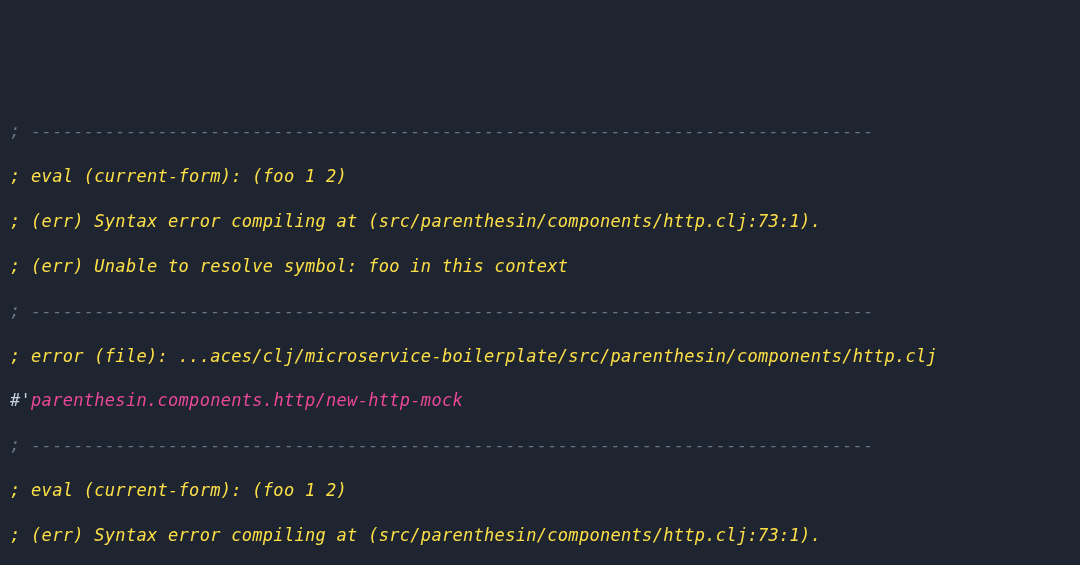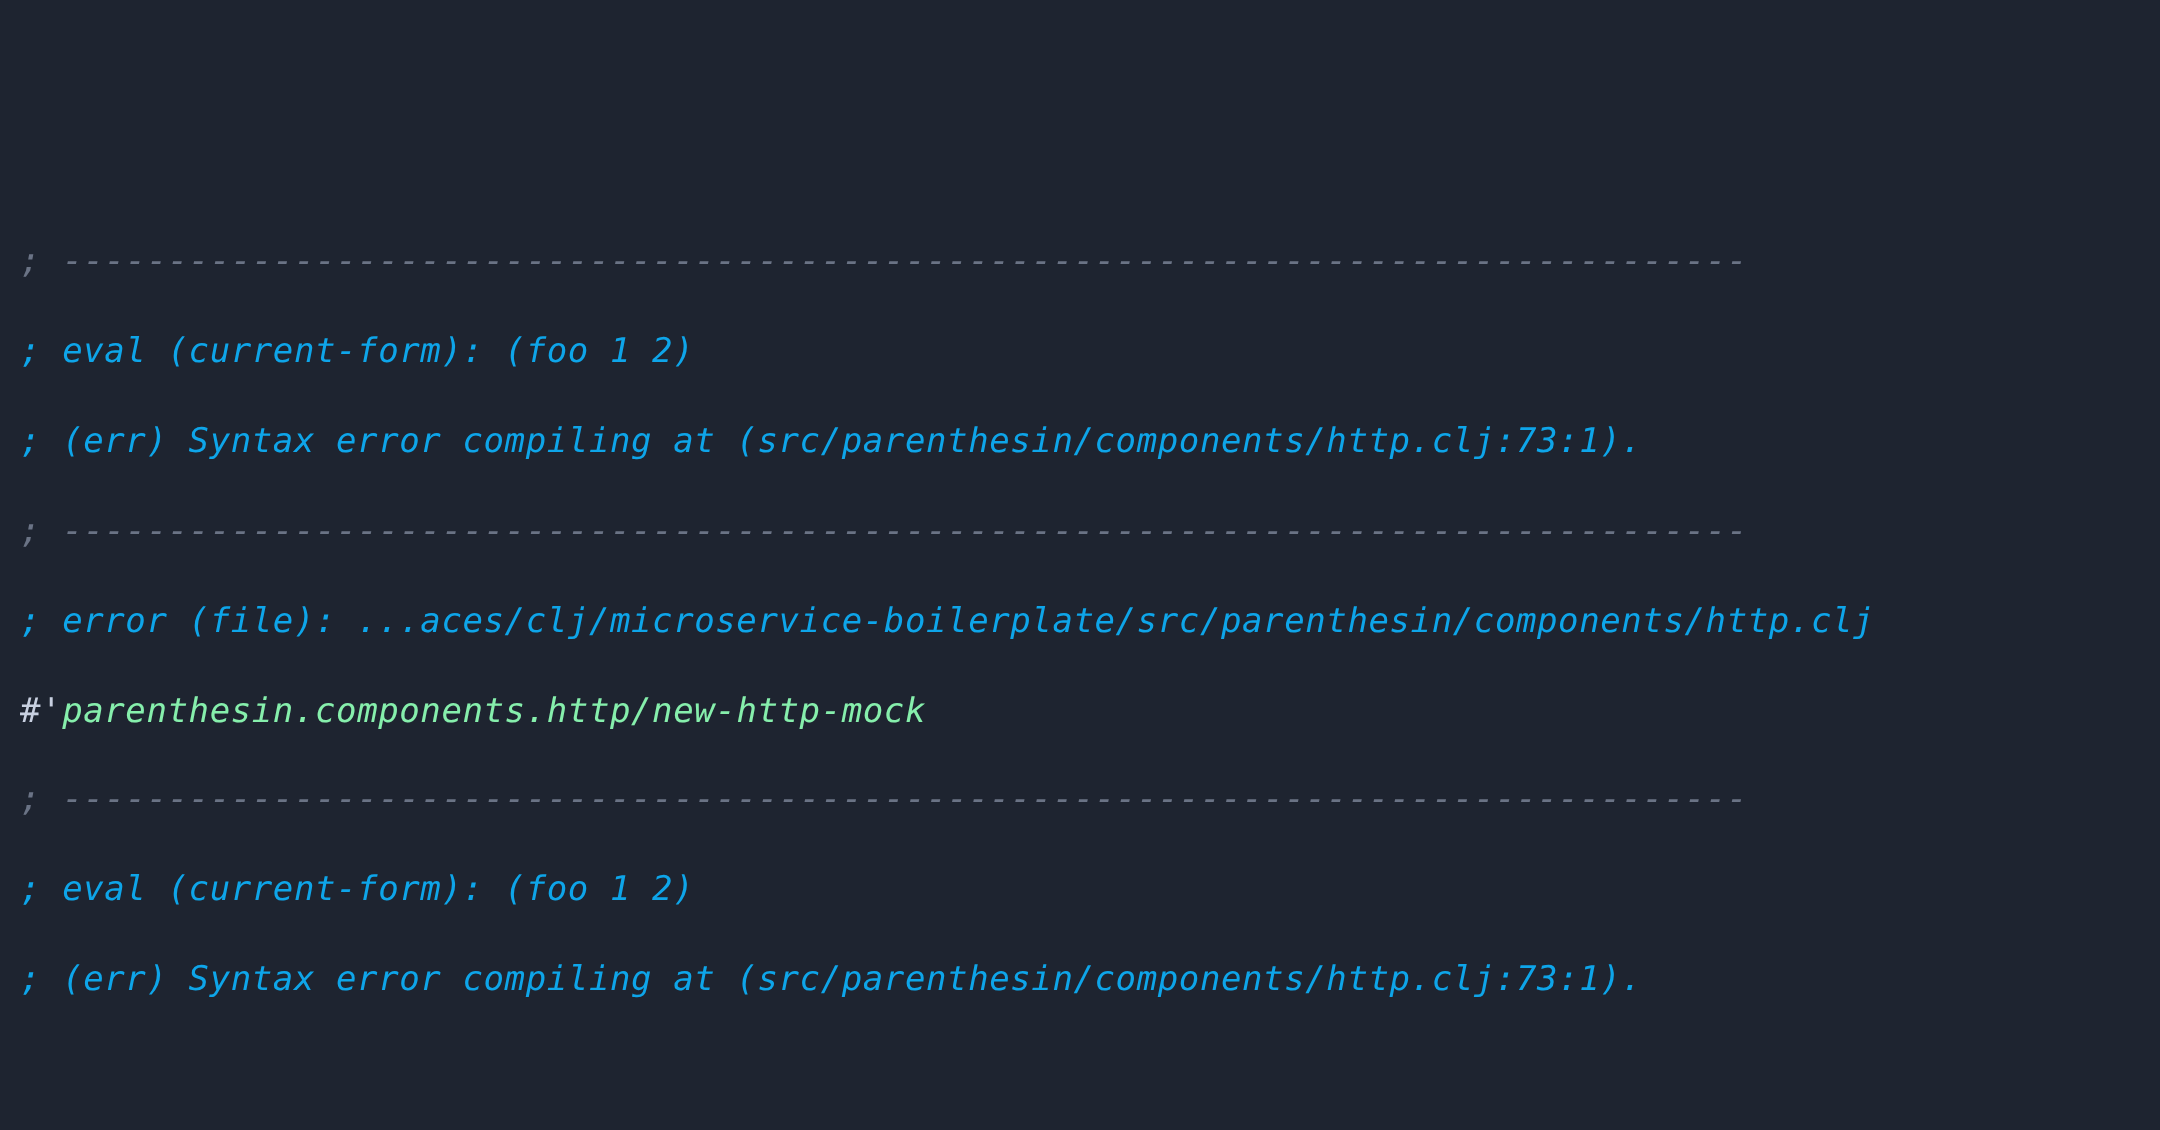--- a/index.html
+++ b/index.html
@@ -11,34 +11,35 @@
       font-style: italic;
       line-height: 1.32;
       padding: 8px 10px;
       width: 1080px;
       height: 565px;
       overflow: hidden;
       white-space: pre;
       letter-spacing: 0.3px;
     }
     .dashes { color: #6a7385; }
-    .comment { color: #0ea5e9; }
-    .symbol { color: #86efac; font-style: italic; }
+    .comment { color: #fde047; }
+    .symbol { color: #ec4899; font-style: italic; }
     .hash { color: #c8d0e0; font-style: normal; }
     .line { display: block; }
   </style>
 </head>
 <body>
 
 
 
 <div>
 <span class="line dashes">; --------------------------------------------------------------------------------</span>
 <span class="line comment">; eval (current-form): (foo 1 2)</span>
 <span class="line comment">; (err) Syntax error compiling at (src/parenthesin/components/http.clj:73:1).</span>
+<span class="line comment">; (err) Unable to resolve symbol: foo in this context</span>
 <span class="line dashes">; --------------------------------------------------------------------------------</span>
 <span class="line comment">; error (file): ...aces/clj/microservice-boilerplate/src/parenthesin/components/http.clj</span>
 <span class="line"><span class="hash">#'</span><span class="symbol">parenthesin.components.http/new-http-mock</span></span>
 <span class="line dashes">; --------------------------------------------------------------------------------</span>
 <span class="line comment">; eval (current-form): (foo 1 2)</span>
 <span class="line comment">; (err) Syntax error compiling at (src/parenthesin/components/http.clj:73:1).</span>
 
 
 
 

